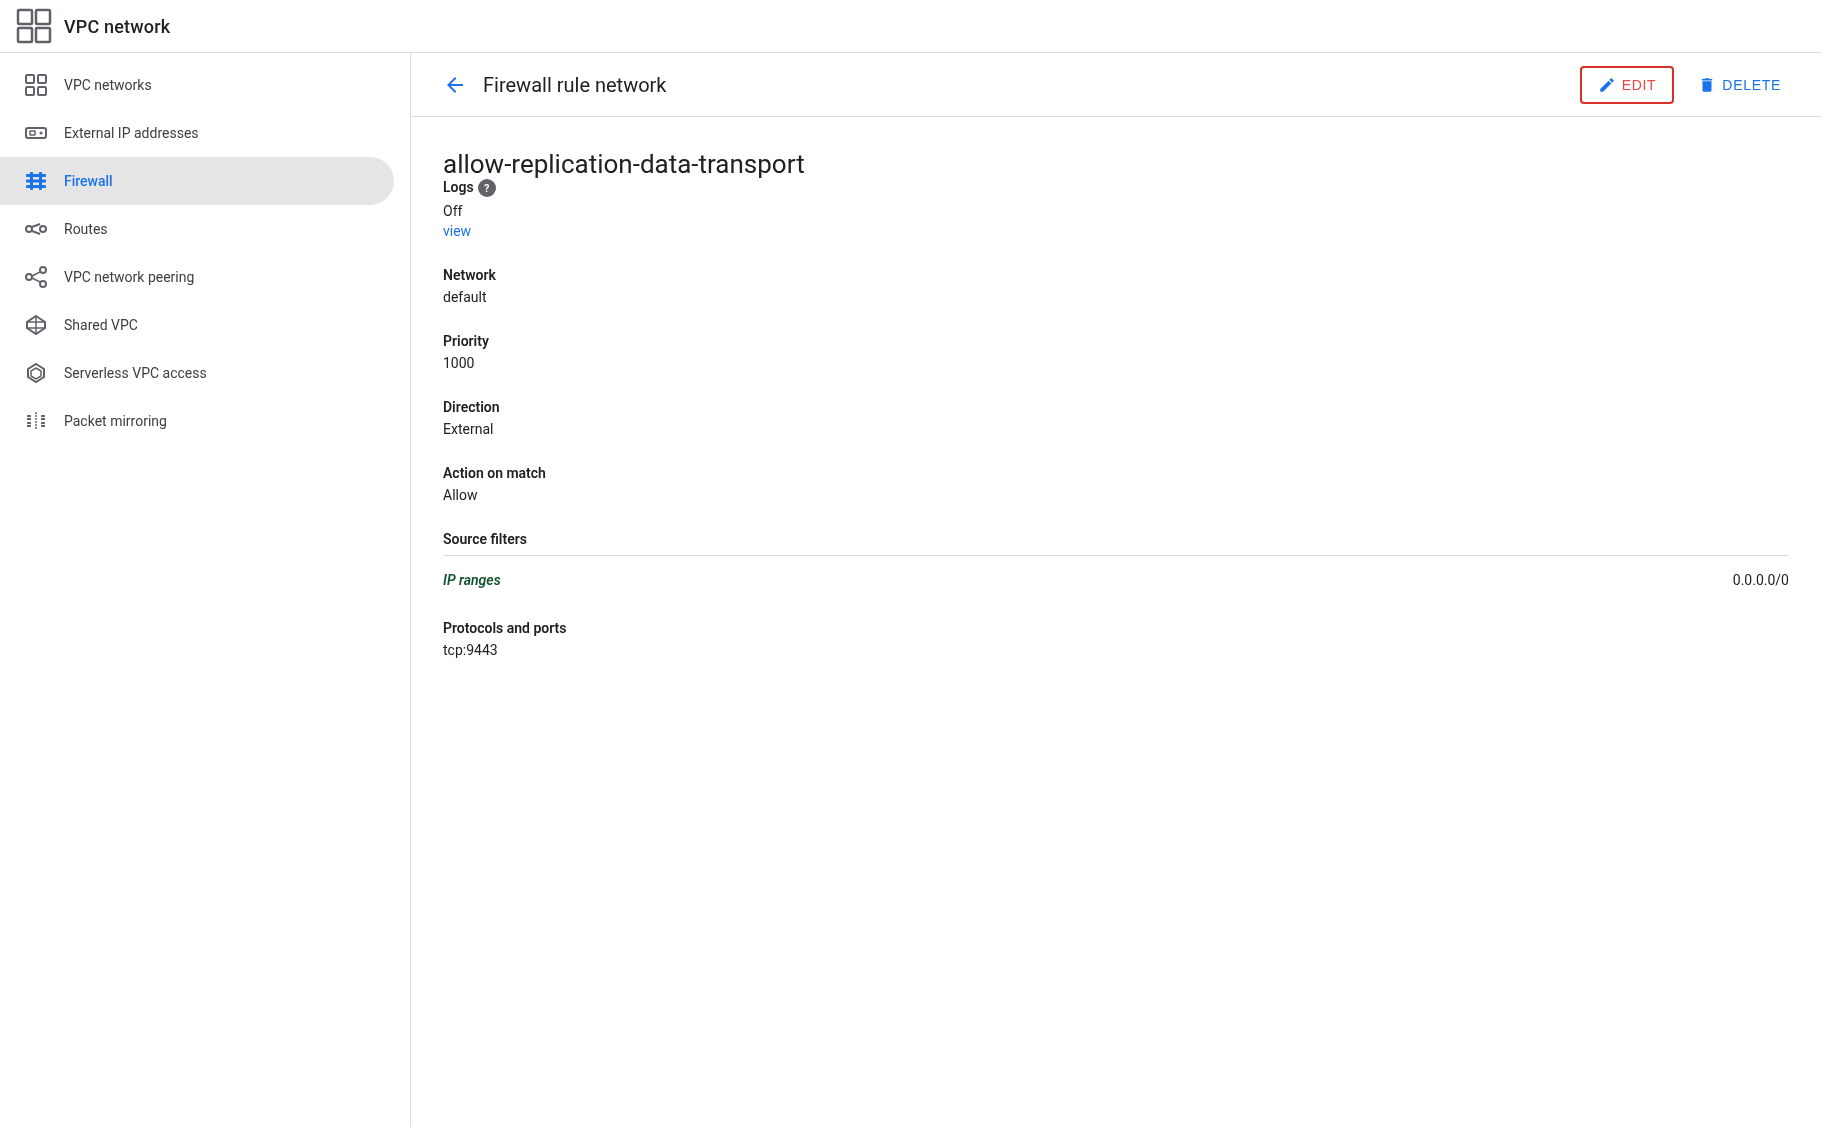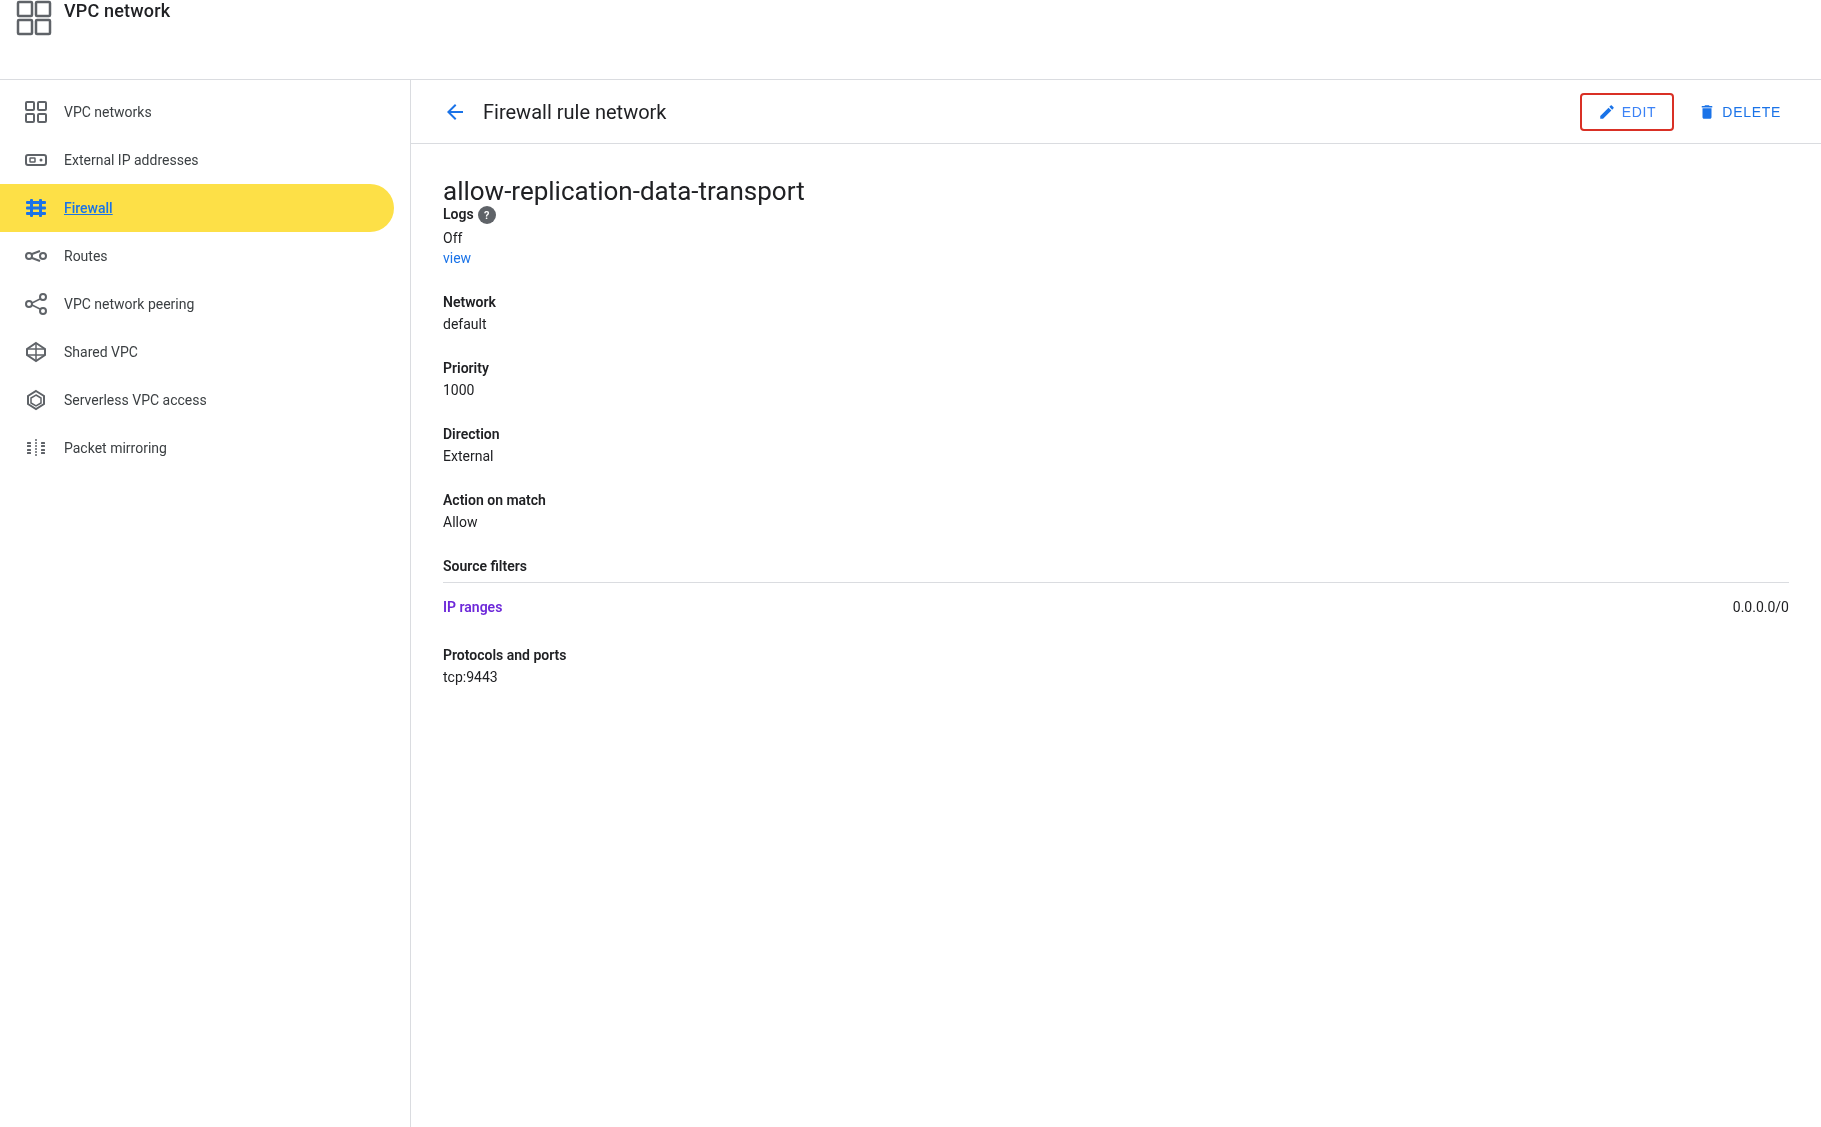--- a/index.html
+++ b/index.html
@@ -11,22 +11,22 @@
       height: 1127px;
       width: 1821px;
       overflow: hidden;
       display: flex;
       flex-direction: column;
     }
 
     
     .top-header {
       display: flex;
-      align-items: flex-start;
-      height: 80px;
+      align-items: center;
+      height: 53px;
       border-bottom: 1px solid #dadce0;
       padding: 0 16px;
       flex-shrink: 0;
     }
     .app-logo {
       width: 36px;
       height: 36px;
       margin-right: 12px;
       flex-shrink: 0;
     }
@@ -56,23 +56,22 @@
       display: flex;
       align-items: center;
       padding: 0 24px;
       height: 48px;
       cursor: pointer;
       border-radius: 0 24px 24px 0;
       margin-right: 16px;
       color: #3c4043;
     }
     .sidebar-item.active {
-      background: #fde047;
-      color: #1a73e8;
-      text-decoration: underline;
+      background: #e5e5e5;
+      color: #1a73e8;
     }
     .sidebar-item.active .sidebar-item-label {
       color: #1a73e8;
       font-weight: 500;
     }
     .sidebar-icon {
       width: 24px;
       height: 24px;
       margin-right: 16px;
       flex-shrink: 0;
@@ -125,21 +124,21 @@
       gap: 8px;
     }
     .edit-button {
       display: flex;
       align-items: center;
       gap: 6px;
       padding: 8px 16px;
       border: 2px solid #d93025;
       border-radius: 4px;
       background: #fff;
-      color: #3b82f6;
+      color: #ef4444;
       font-size: 14px;
       font-weight: 500;
       cursor: pointer;
       letter-spacing: 0.05em;
     }
     .delete-button {
       display: flex;
       align-items: center;
       gap: 6px;
       padding: 8px 16px;
@@ -201,21 +200,22 @@
     }
     .source-filter-row {
       display: flex;
       justify-content: space-between;
       align-items: center;
       padding: 4px 0;
     }
     .source-filter-key {
       font-size: 14px;
       font-weight: 600;
-      color: #6d28d9;
+      color: #14532d;
+      font-style: italic;
     }
     .source-filter-val {
       font-size: 14px;
       color: #202124;
     }
 
     
     .help-icon {
       display: inline-flex;
       align-items: center;

